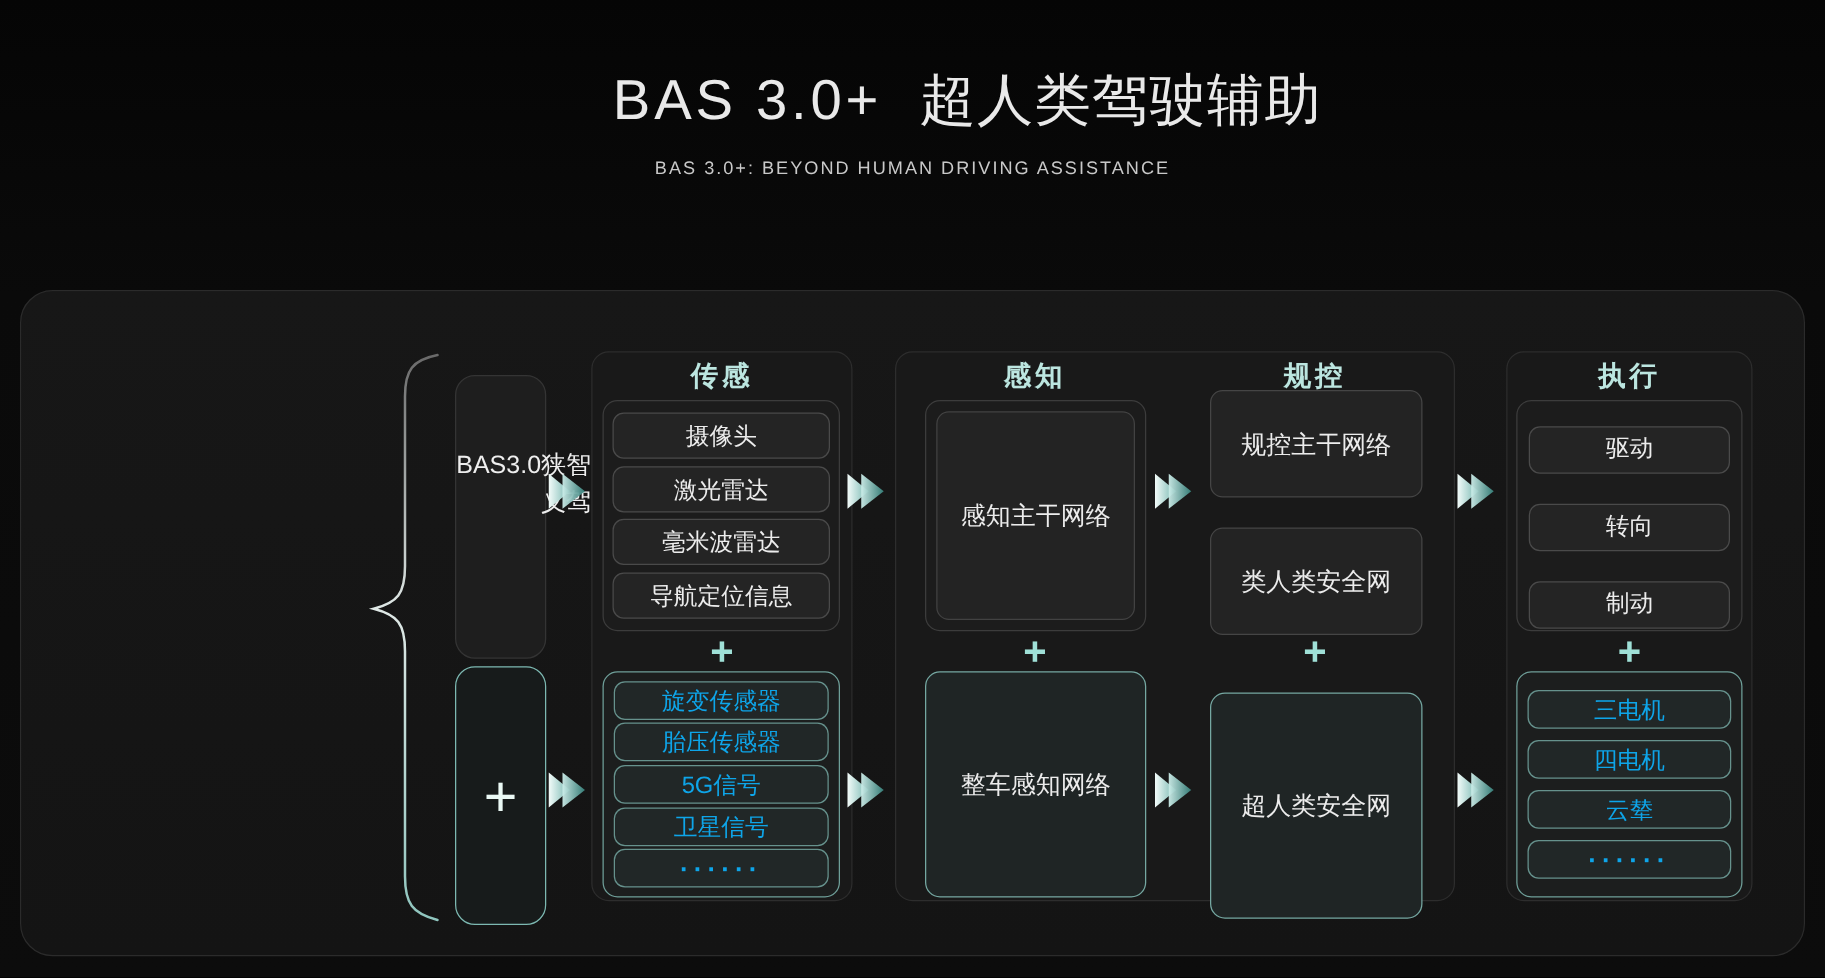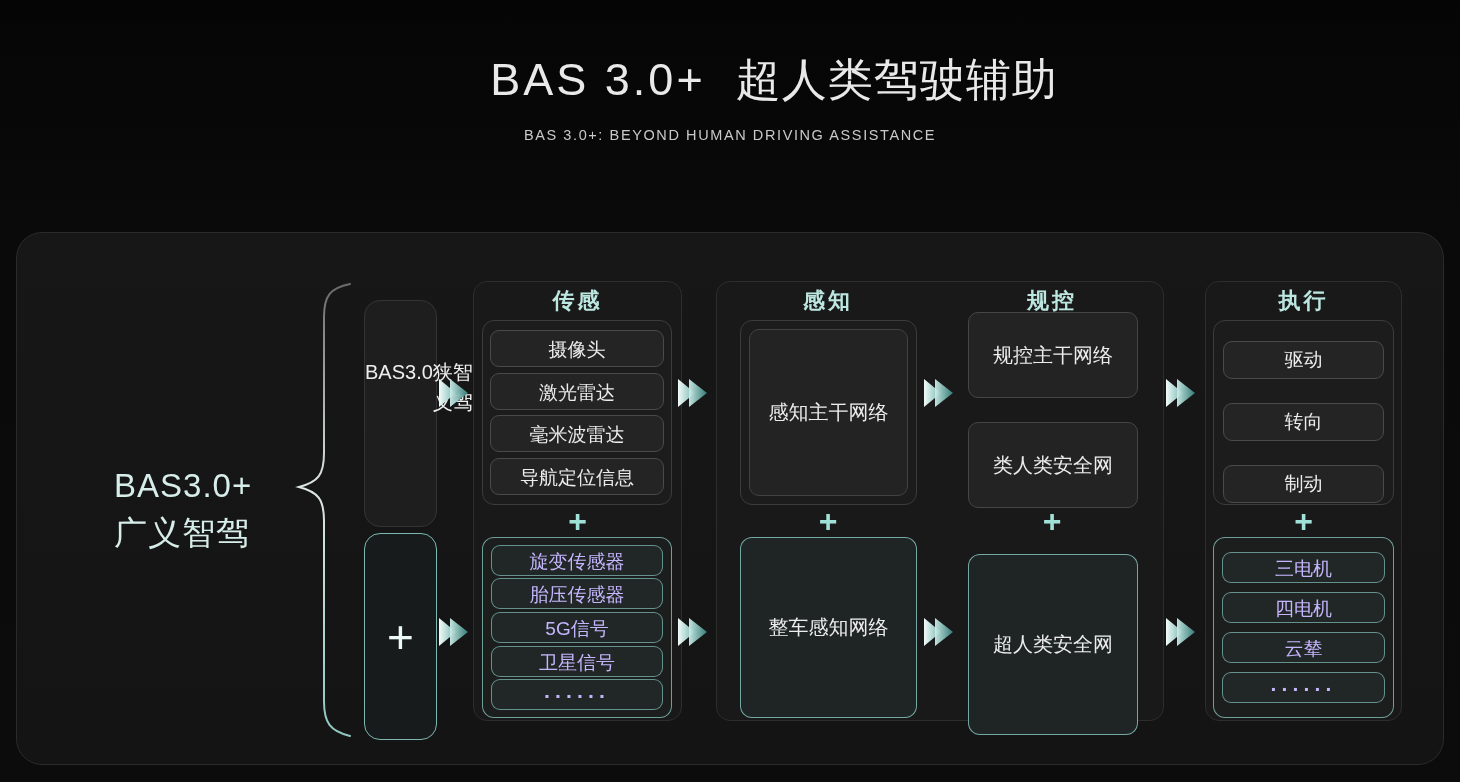--- a/index.html
+++ b/index.html
@@ -71,21 +71,21 @@
     border:1px solid rgba(133,192,185,0.8); border-radius:12px; background:rgba(140,200,192,0.03);
   }
   .vflex { display:flex; flex-direction:column; justify-content:space-evenly; }
   .item-gray {
     background:#242424; border:1px solid #4a4a4a; border-radius:9px;
     color:#ececec; font-size:19px; text-align:center; height:37px; line-height:37px;
     margin:0 7px; box-sizing:border-box;
   }
   .item-cyan {
     background:#212727; border:1px solid rgba(133,192,185,0.7); border-radius:9px;
-    color:#c4b5fd; font-size:19px; text-align:center; height:31px; line-height:31px;
+    color:#0ea5e9; font-size:19px; text-align:center; height:31px; line-height:31px;
     margin:0 8px; box-sizing:border-box;
   }
   .dots { font-weight:bold; letter-spacing:4px; font-size:21px; }
   .inner-box {
     position:absolute; left:8px; top:8px; right:8px; bottom:8px;
     background:#232323; border:1px solid #424242; border-radius:10px;
     display:flex; align-items:center; justify-content:center;
     color:#ececec; font-size:20px;
   }
   .box-gray {
@@ -140,24 +140,20 @@
     </defs>
   </svg>
 
   <div class="title">
     <span class="en">BAS 3.0+</span><span>超人类驾驶辅助</span>
   </div>
   <div class="subtitle">BAS 3.0+: BEYOND HUMAN DRIVING ASSISTANCE</div>
 
   <div class="panel"></div>
 
-  <div class="group-label">
-    <div>BAS3.0+</div>
-    <div>广义智驾</div>
-  </div>
   <svg class="brace" width="70" height="458" viewBox="0 0 70 458">
     <path d="M 64 3 C 44 7, 38 15, 38 36 L 38 172 C 38 194, 32 201, 13 206 C 32 211, 38 218, 38 240 L 38 420 C 38 442, 44 450, 64 455" fill="none" stroke="url(#braceG)" stroke-width="2" stroke-linecap="round"></path>
   </svg>
 
   <div class="bas-top">
     <div>BAS</div>
     <div>3.0</div>
     <div class="spacer"></div>
     <div>狭义</div>
     <div>智驾</div>

